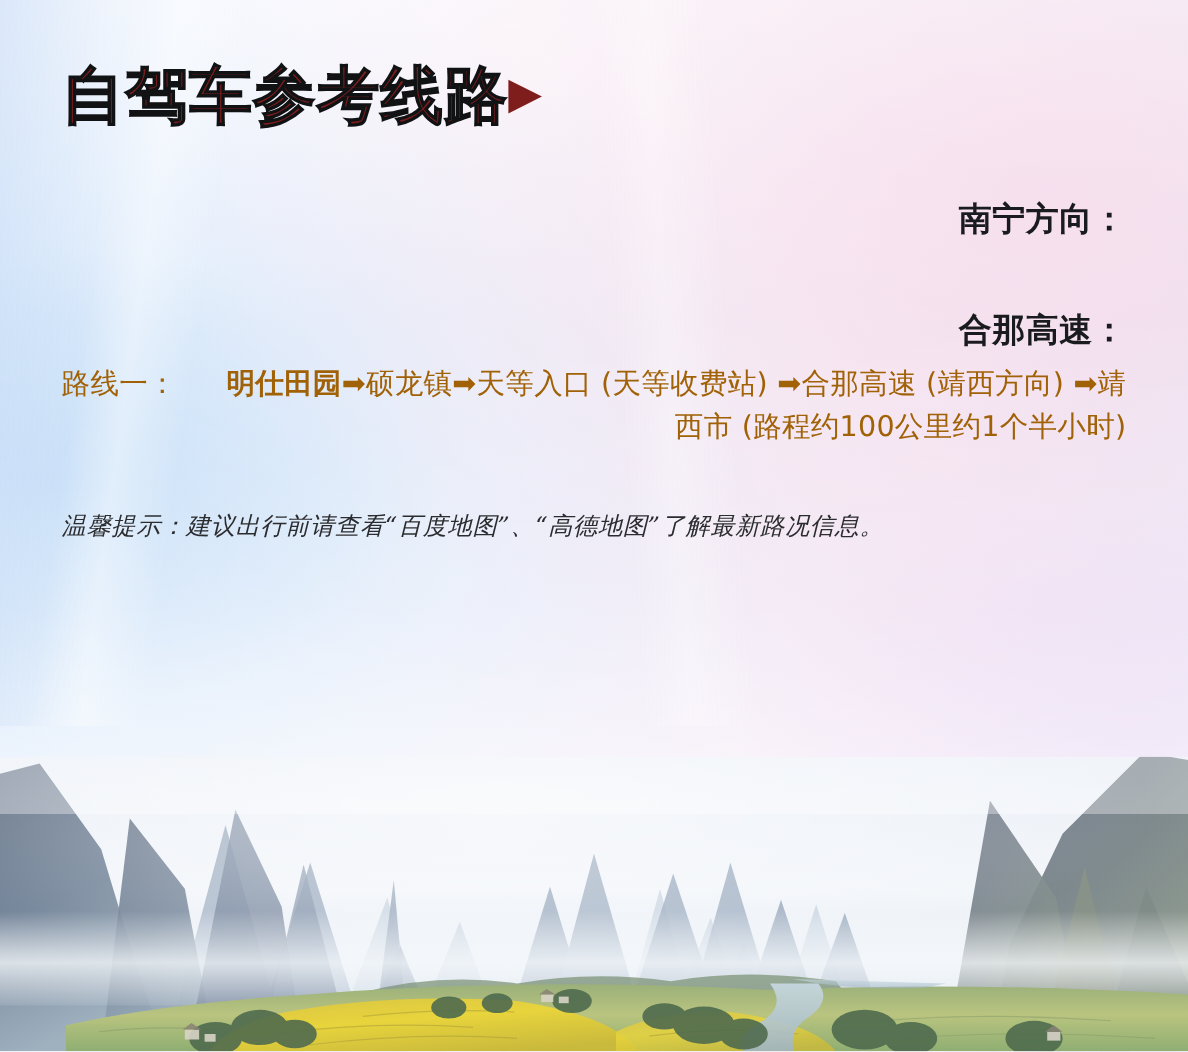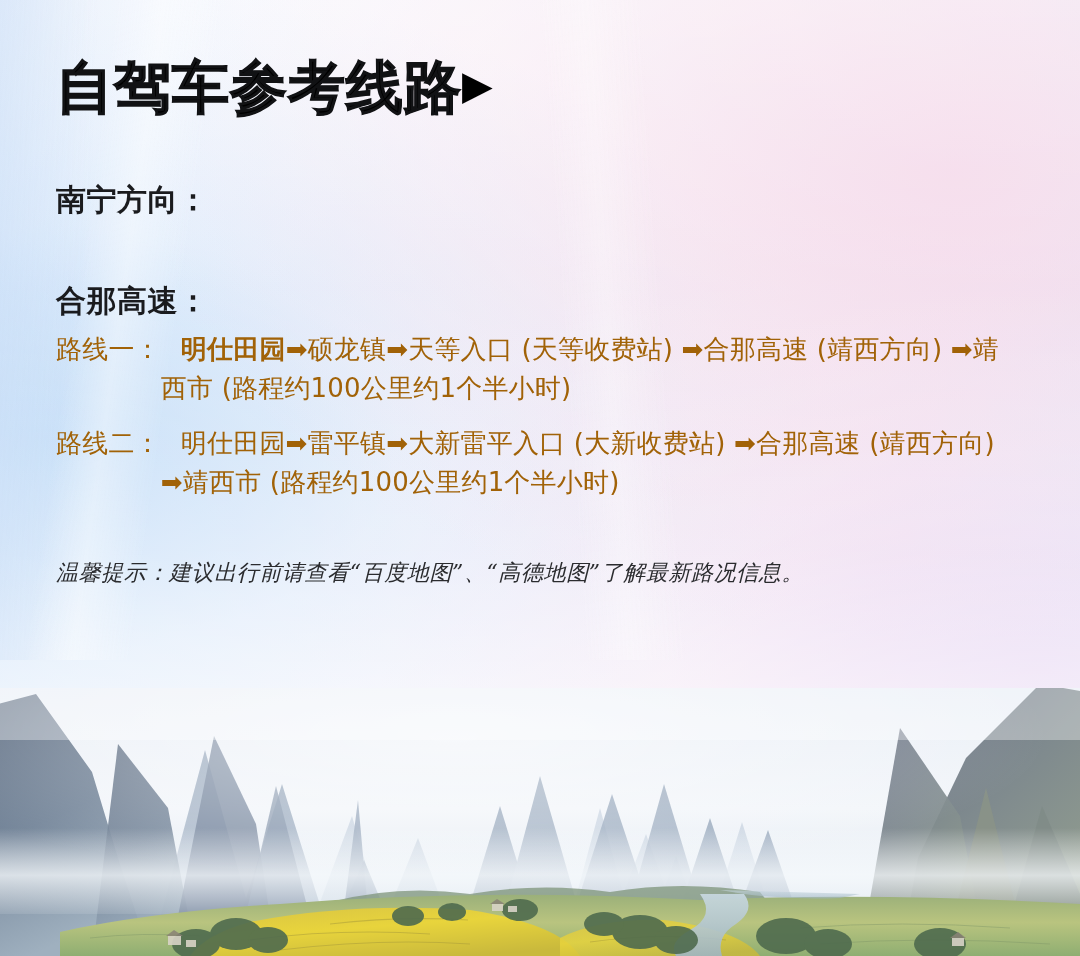--- a/index.html
+++ b/index.html
@@ -50,32 +50,32 @@
     padding:0 56px;
   }
 
   .title {
     margin-top:56px;
     font-family:"DejaVu Serif","Liberation Serif",serif;
     font-weight:900;
     font-size:57px;
     line-height:1.08;
     letter-spacing:1px;
-    color:#000000;
+    color:#7f1d1d;
     white-space:nowrap;
     -webkit-text-stroke:1.3px #111214;
   }
   .title .tri {
     font-size:40px;
     vertical-align:8px;
     -webkit-text-stroke:0;
     letter-spacing:0;
   }
 
-  .section { margin-top:0; }
+  .section { margin-top:0;text-align:right; }
   .section.nanning { margin-top:62px; }
   .section.jingxi  { margin-top:62px; }
 
   .sec-head {
     font-family:"DejaVu Sans","Liberation Sans",sans-serif;
     font-weight:700;
     font-size:30px;
     line-height:1.3;
     color:#1a1b1e;
     letter-spacing:.5px;
@@ -143,24 +143,20 @@
     </div>
 
     <div class="section jingxi">
       <div class="sec-head">合那高速：</div>
 
       <div class="route-row">
         <span class="route-label">路线一：</span>
         <span class="route-body"><span class="hl">明仕田园</span><span>➡硕龙镇➡天等入口 (天等收费站) ➡合那高速 (靖西方向) ➡靖西市 (路程约100公里约1个半小时)</span></span>
       </div>
 
-      <div class="route-row">
-        <span class="route-label">路线二：</span>
-        <span class="route-body"><span class="hl"></span><span>明仕田园➡雷平镇➡大新雷平入口 (大新收费站) ➡合那高速 (靖西方向) ➡靖西市 (路程约100公里约1个半小时)</span></span>
-      </div>
     </div>
 
     <div class="tip">温馨提示：建议出行前请查看“百度地图”、“高德地图”了解最新路况信息。</div>
 
   </div>
 
   <div class="photo">
     <svg viewBox="0 0 1080 268" preserveAspectRatio="none" xmlns="http://www.w3.org/2000/svg">
       <defs>
         <linearGradient id="sky" x1="0" y1="0" x2="0" y2="1">

